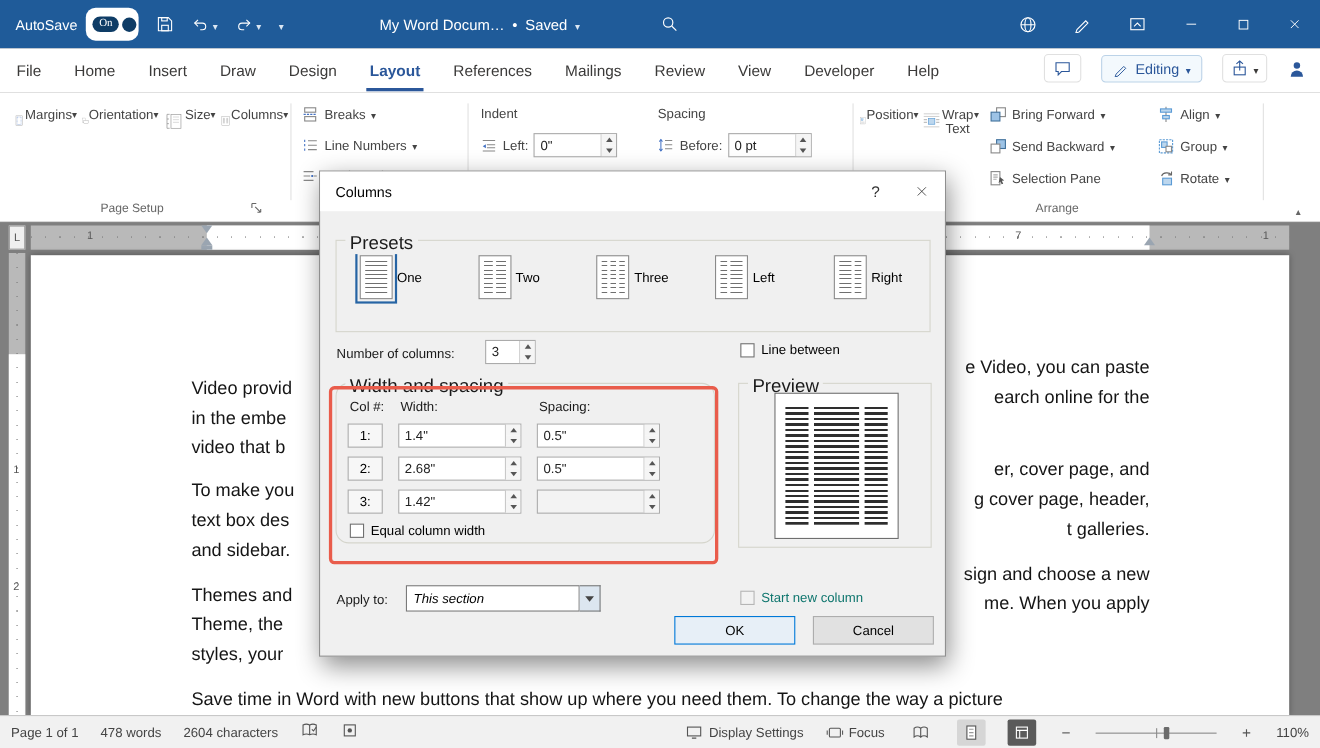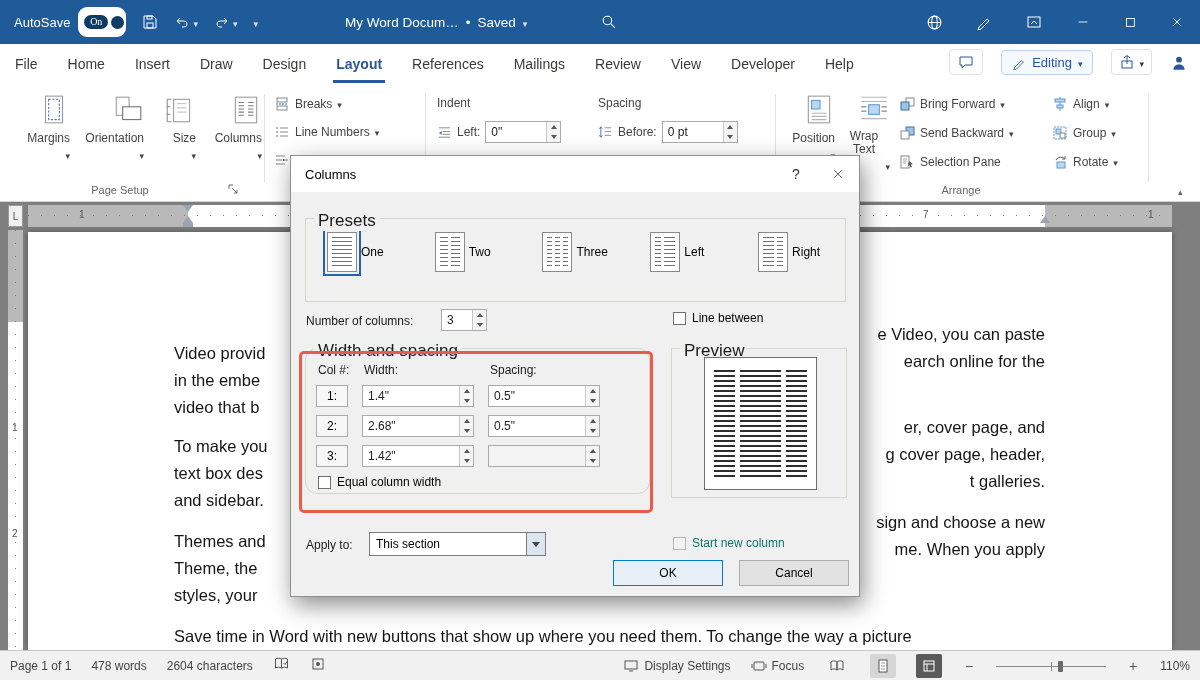--- a/index.html
+++ b/index.html
@@ -28,21 +28,21 @@
   .tabrow { position:absolute; top:44px; left:0; right:0; height:40px; background:#fff; display:flex; align-items:center; font-size:14px; color:#3b3a39; }
   .tab { padding:0 15px; line-height:38px; position:relative; cursor:default; }
   .tab.active { color:#2b579a; font-weight:bold; }
   .tab.active::after { content:""; position:absolute; left:12px; right:12px; bottom:0; height:3px; background:#2b579a; }
   .tr-right { position:absolute; right:12px; top:5px; display:flex; align-items:flex-end; gap:18px; }
   .pillbtn { display:flex; align-items:center; gap:6px; border:1px solid #bcd3e8; background:#f3f9fd; color:#2b579a; border-radius:4px; padding:4px 10px; font-size:13px; }
   .iconbtn { display:flex; align-items:center; gap:4px; border:1px solid #e0e0e0; border-radius:4px; padding:4px 7px; }
 
   
   .ribbon { position:absolute; top:84px; left:0; right:0; height:118px; background:#fff; border-bottom:1px solid #d4d4d4; font-size:12px; color:#444; }
-  .rbtn-lg { position:absolute; top:5px; height:84px; display:flex; flex-direction:column; align-items:flex-end; padding-top:4px; }
+  .rbtn-lg { position:absolute; top:5px; height:84px; display:flex; flex-direction:row; align-items:flex-start; padding-top:4px; }
   .rbtn-lg .rlabel { margin-top:5px; line-height:13px; text-align:center; }
   .rbtn-lg .chev { margin-top:3px; }
   .vsep { position:absolute; top:10px; height:88px; width:1px; background:#e1e1e1; }
   .srow { position:absolute; display:flex; align-items:center; gap:5px; height:24px; padding:0 4px; white-space:nowrap; }
   .grp-label { position:absolute; top:100px; font-size:11px; color:#666; text-align:center; }
   .spin { display:inline-flex; border:1px solid #ababab; background:#fff; height:22px; align-items:stretch; }
   .spin .val { flex:1; font-size:12px; padding:3px 5px; color:#222; white-space:nowrap; overflow:hidden; }
   .spin .btns { width:14px; display:flex; flex-direction:column; border-left:1px solid #c9c9c9; }
   .spin .btns > div { flex:1; display:flex; align-items:center; justify-content:center; background:#f5f5f5; }
   .sp-up::after { content:""; display:block; border:3px solid transparent; border-bottom:4px solid #555; margin-top:-3px; }
@@ -96,21 +96,21 @@
   .pcol { flex:1; background:repeating-linear-gradient(to bottom,#6f6f6f 0 1px,transparent 1px 4px); }
   .cbrow { position:absolute; display:flex; align-items:center; gap:6px; }
   .cb { width:13px; height:13px; background:#fff; border:1px solid #707070; flex:none; }
   .cb.dis { border-color:#b5b5b5; background:#f2f2f2; }
   .dis-label { color:#0f766e; }
   .numbox { position:absolute; width:32px; height:22px; background:#f7f7f7; border:1px solid #ababab; display:flex; align-items:center; justify-content:center; }
   .redbox { position:absolute; left:8px; top:195px; width:354px; height:162px; border:3px solid #e95c4b; border-radius:5px; z-index:5; pointer-events:none; }
   .pvpage { position:absolute; left:32px; top:8px; width:113px; height:133px; background:#fff; border:1px solid #6f6f6f; display:flex; gap:5px; padding:12px 9px; }
   .pvcol { background:repeating-linear-gradient(to bottom,#2e2e2e 0 2px,transparent 2px 5px); }
   .combo { position:absolute; display:flex; height:24px; }
-  .combo .cval { width:158px; background:#fff; border:1px solid #7a7a7a; padding:4px 6px; }
+  .combo .cval { width:158px; background:#fff; border:1px solid #7a7a7a; padding:4px 6px;font-style:italic; }
   .combo .cbtnn { width:19px; border:1px solid #7a7a7a; border-left:none; background:#dce6f0; display:flex; align-items:center; justify-content:center; }
   .carr::after { content:""; border:4px solid transparent; border-top:5px solid #444; display:block; margin-top:4px; }
   .btn { position:absolute; width:110px; height:26px; background:#e1e1e1; border:1px solid #adadad; display:flex; align-items:center; justify-content:center; }
   .btn.default { border:1px solid #0078d7; background:#e7eff7; }
   .dlg-hdr { position:absolute; font-size:12px; color:#1a1a1a; }
 </style>
 </head>
 <body>
 
 <div class="app">

